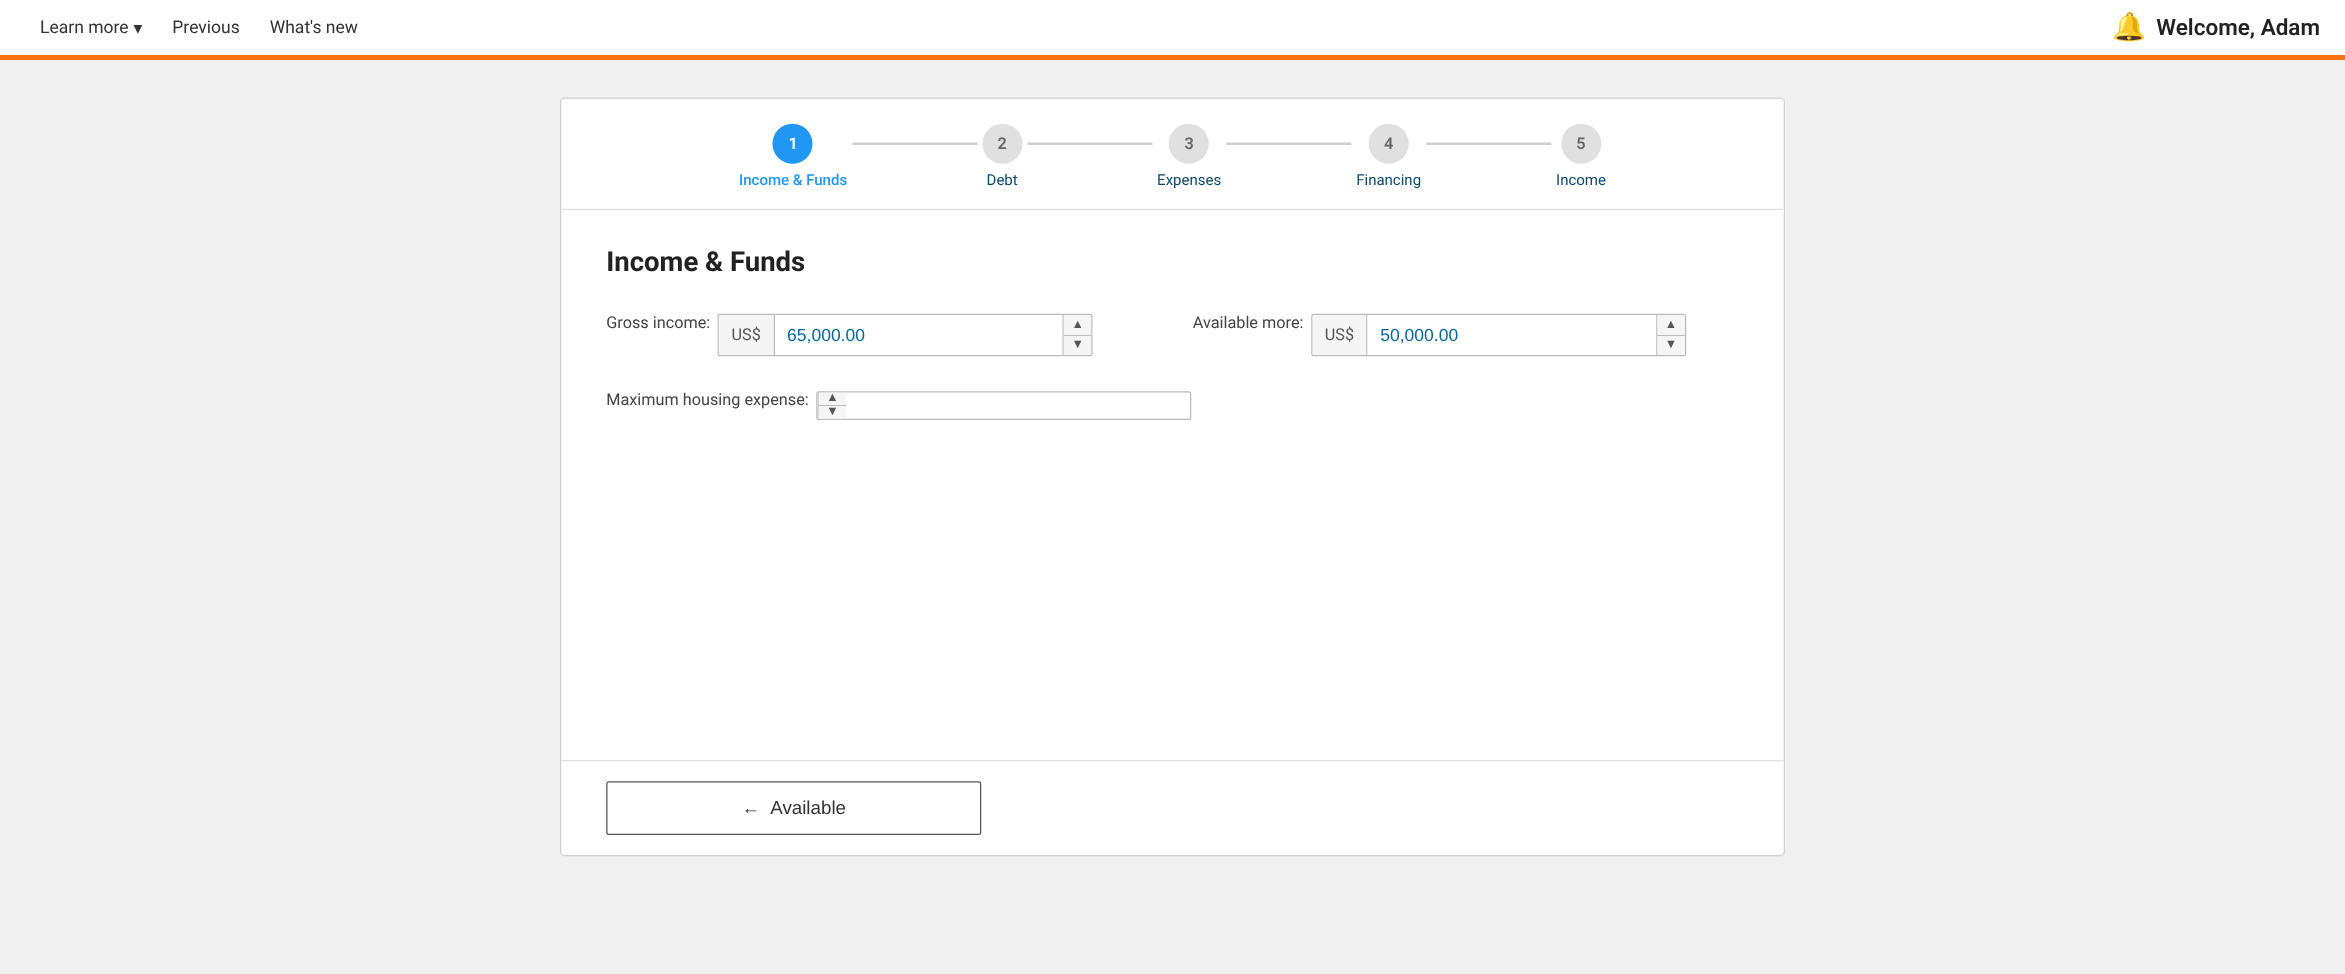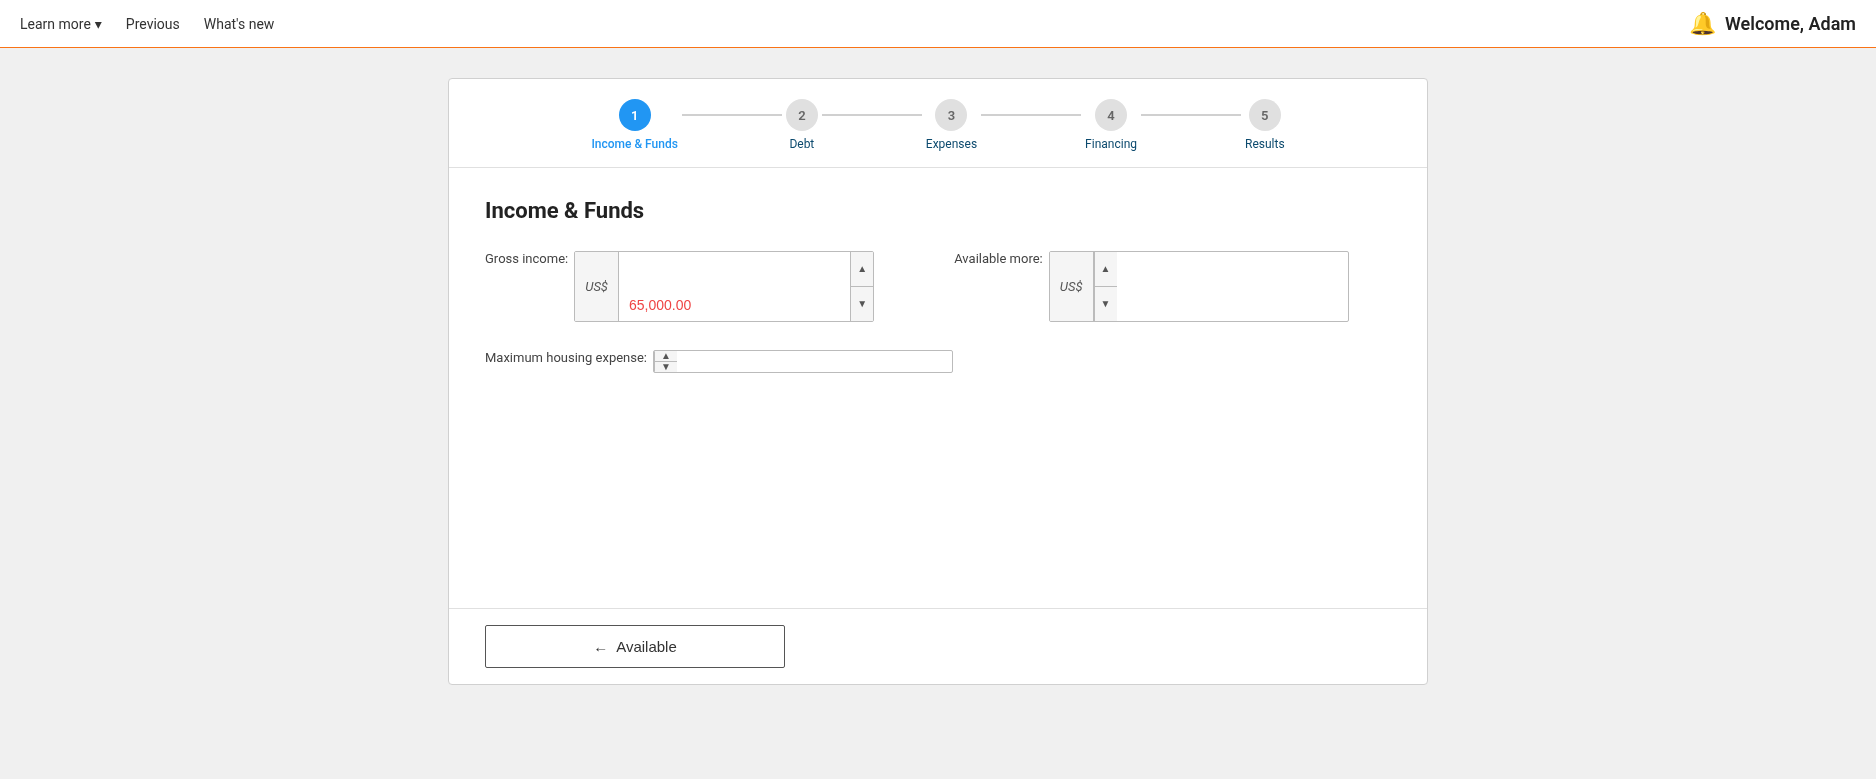--- a/index.html
+++ b/index.html
@@ -7,25 +7,25 @@
       font-family: -apple-system, BlinkMacSystemFont, "Segoe UI", Roboto, sans-serif;
       background: #f0f0f0;
       min-height: 779px;
       font-size: 14px;
       color: #333;
     }
 
     
     .top-nav {
       background: #fff;
-      border-bottom: 1px solid #f97316;
+      border-bottom: 4px solid #f97316;
       height: 48px;
       display: flex;
       align-items: center;
-      padding: 0 20px;
+      padding: 0 32px;
       position: relative;
     }
     .nav-left {
       display: flex;
       align-items: center;
       gap: 24px;
     }
     .nav-item {
       font-size: 14px;
       color: #333;
@@ -151,31 +151,29 @@
     }
     .input-prefix {
       background: #f5f5f5;
       border-right: 1px solid #bbb;
       padding: 0 10px;
       display: flex;
       align-items: center;
       font-size: 13px;
       color: #555;
       white-space: nowrap;
-      font-style: italic;
     }
     .input-value {
       flex: 1;
       border: none;
       outline: none;
       padding: 8px 10px;
       font-size: 14px;
-      color: #ef4444;
-      background: #fff;
-      margin-top: 37px;
+      color: #0369a1;
+      background: #fff;
     }
     .spin-buttons {
       display: flex;
       flex-direction: column;
       border-left: 1px solid #bbb;
     }
     .spin-btn {
       width: 22px;
       flex: 1;
       display: flex;
@@ -290,21 +288,21 @@
           <div class="step-label">Expenses</div>
         </div>
         <div class="step-line"></div>
         <div class="step">
           <div class="step-circle inactive">4</div>
           <div class="step-label">Financing</div>
         </div>
         <div class="step-line"></div>
         <div class="step">
           <div class="step-circle inactive">5</div>
-          <div class="step-label">Results</div>
+          <div class="step-label">Income</div>
         </div>
       </div>
     </div>
 
     <div class="form-area">
       <div class="section-title">Income &amp; Funds</div>
 
       <div class="fields-row">
         <div class="field-group">
           <label class="field-label">Gross income:</label>
@@ -315,20 +313,21 @@
               <button class="spin-btn">▲</button>
               <button class="spin-btn">▼</button>
             </div>
           </div>
         </div>
 
         <div class="field-group">
           <label class="field-label">Available more:</label>
           <div class="input-with-prefix">
             <span class="input-prefix">US$</span>
+            <input class="input-value" type="text" value="50,000.00" style="">
             <div class="spin-buttons">
               <button class="spin-btn">▲</button>
               <button class="spin-btn">▼</button>
             </div>
           </div>
         </div>
       </div>
 
       <div class="fields-row">
         <div class="field-group">

